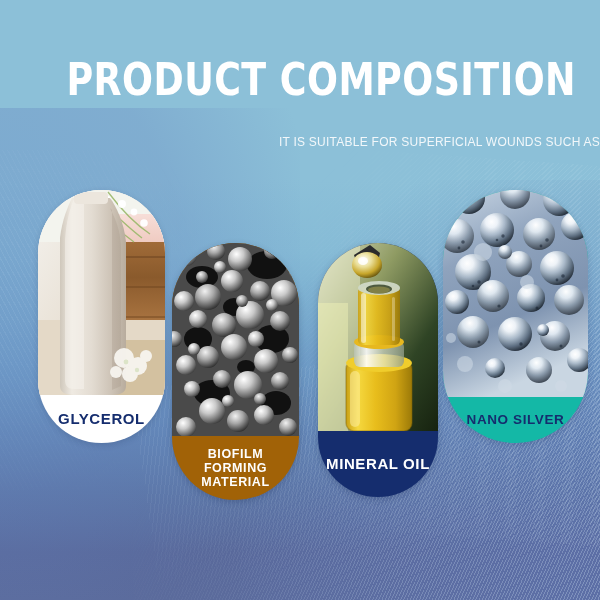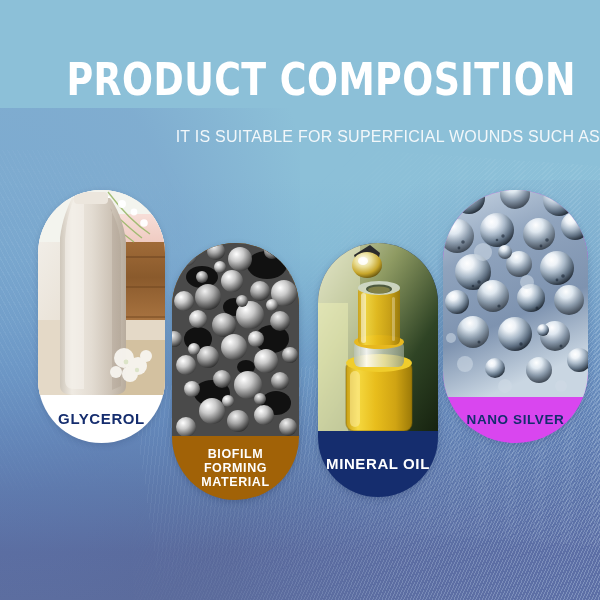--- a/index.html
+++ b/index.html
@@ -164,23 +164,23 @@
     font-size: 44px;
     line-height: 1.0;
     letter-spacing: 0.5px;
     transform: scaleX(0.92);
     transform-origin: center;
     white-space: nowrap;
   }
 
   .poster-subtitle {
     display: block;
-    margin-top: 24px;
+    margin-top: 32px;
     color: #f2f7fa;
-    font-size: 16px;
+    font-size: 12px;
     font-weight: 400;
     line-height: 1.38;
     letter-spacing: 0.25px;
   }
   .poster-subtitle .sub-line { display: block; }
 
   
   .pill {
     position: absolute;
     overflow: hidden;
@@ -244,21 +244,21 @@
   }
   #pill-mineral .pill-media { height: 188px; }
   #pill-mineral .pill-label {
     height: 66px; color: #ffffff; font-size: 15px; margin-top: 45px;
   }
 
   
   #pill-nanosilver {
     left: 443px; top: 190px; width: 145px; height: 253px;
     border-radius: 72px;
-    background: #d946ef;
+    background: #14b8a6;
     box-shadow: 0 2px 6px rgba(20,40,80,0.18);
   }
   #pill-nanosilver .pill-media { height: 207px; }
   #pill-nanosilver .pill-label {
     height: 46px; color: #152d6e; font-size: 13.5px;
   }
 </style>
 </head>
 <body>
 

